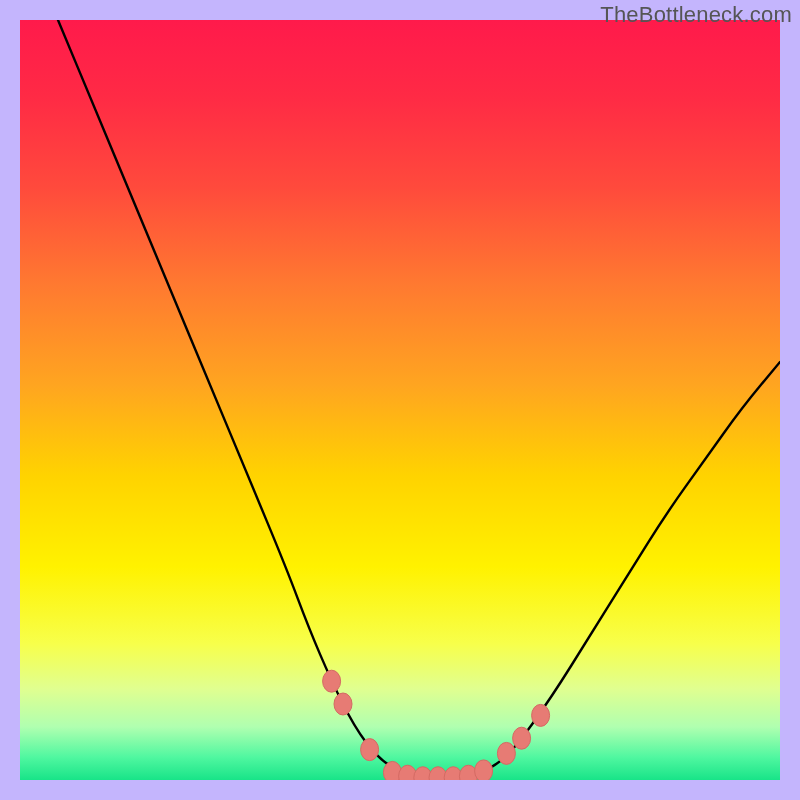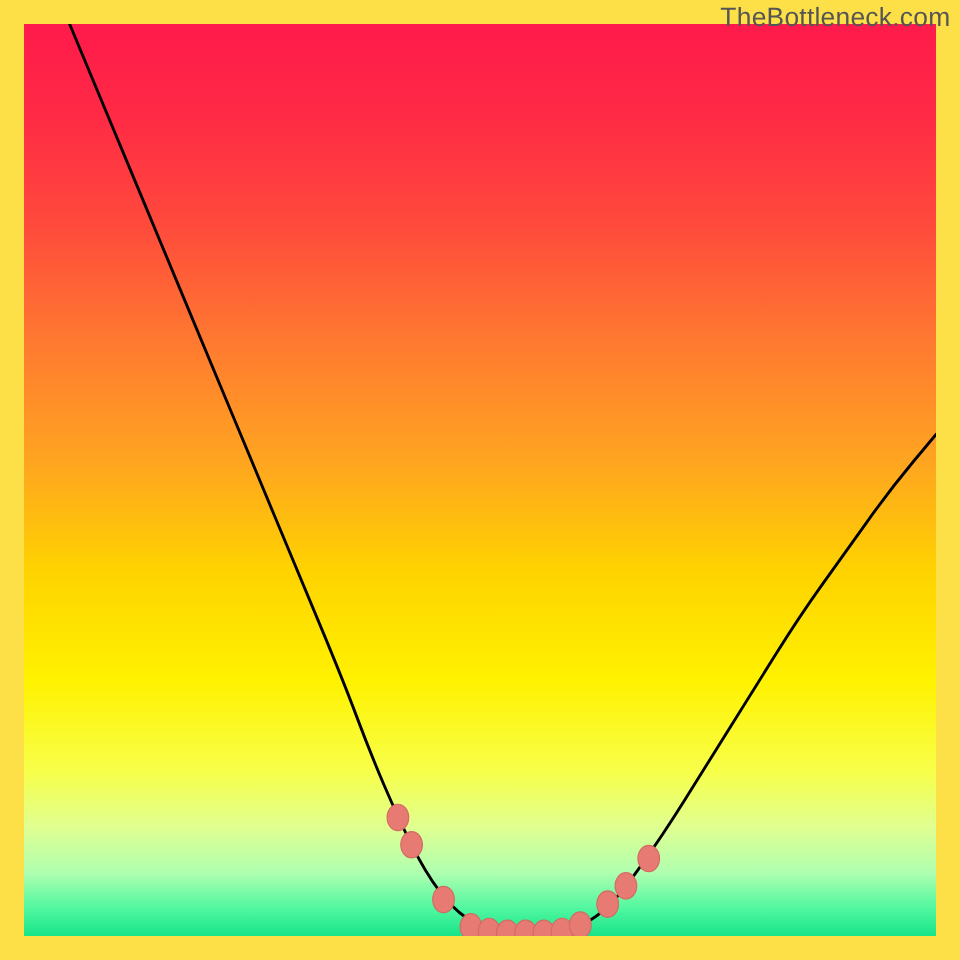--- a/index.html
+++ b/index.html
@@ -7,21 +7,21 @@
     padding: 0;
     width: 800px;
     height: 800px;
     background: #000;
     overflow: hidden;
     font-family: Arial, Helvetica, sans-serif;
   }
   .frame {
     position: absolute;
     inset: 0;
-    background: #fde047;
+    background: #c4b5fd;
   }
   .plot-area {
     position: absolute;
     left: 20px;
     top: 20px;
     width: 760px;
     height: 760px;
     overflow: hidden;
   }
   .gradient-bg {

